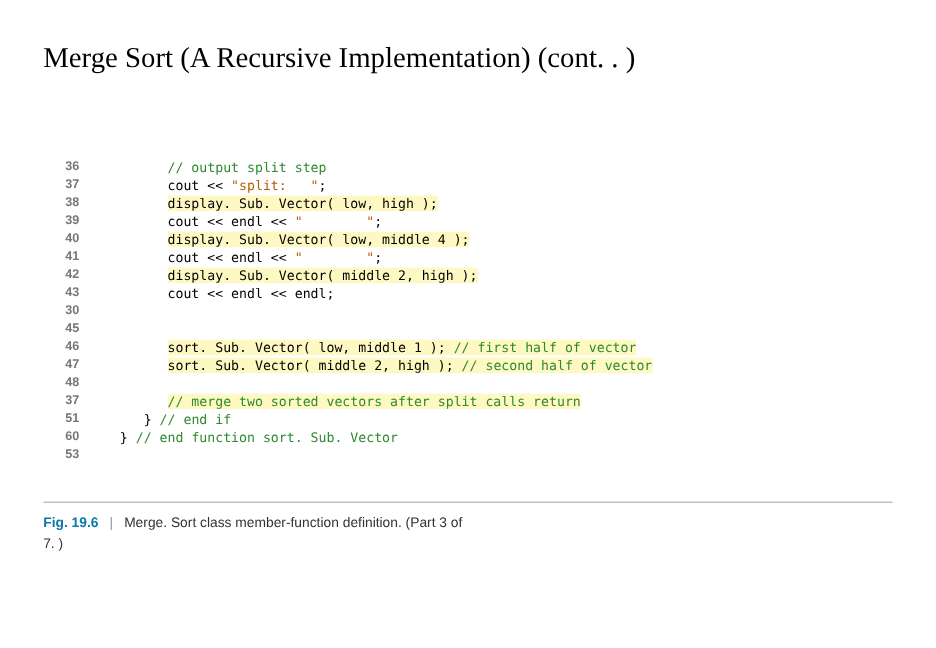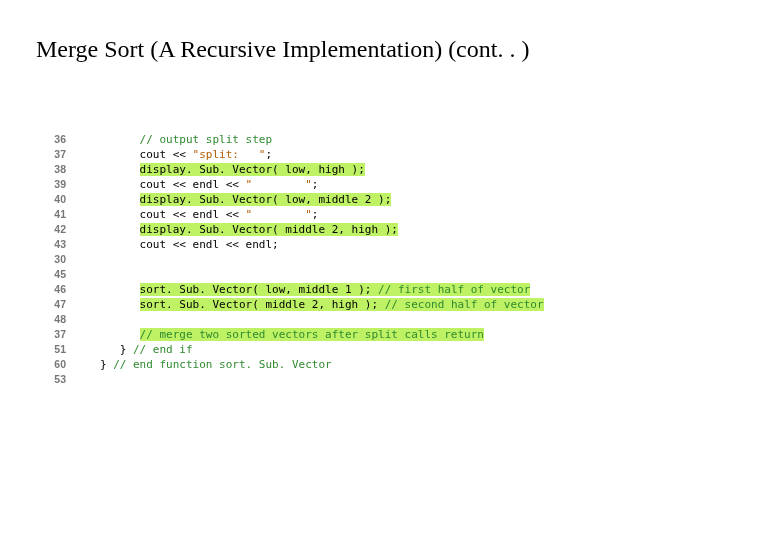--- a/index.html
+++ b/index.html
@@ -55,21 +55,21 @@
     font-size: 10.5px;
   }
   .code-cell {
     flex: 1 1 auto;
   }
   .indent { display:inline-block; }
   .tok-comment { color: #2f8a2f; }
   .tok-keyword { color: #000; }
   .tok-str     { color: #b35c00; }
   .hl {
-    background: #bef264;
+    background: #fef9c3;
     display: inline;
   }
 
   .caption-block {
     position: absolute;
     left: 36px;
     right: 36px;
     top: 418px;
     border-top: 1px solid #aeb4bb;
     padding-top: 8px;
@@ -92,29 +92,36 @@
 
 <div class="slide">
 
   <div class="title">Merge Sort (A Recursive Implementation) (cont. . )</div>
 
   <div class="code-block" id="code-block">
       <div class="code-row"><div class="lineno">36</div><div class="code-cell"><span class="indent">         </span><span class="tok-comment">// output split step</span></div></div>
       <div class="code-row"><div class="lineno">37</div><div class="code-cell"><span class="indent">         </span><span class="tok-keyword">cout &lt;&lt; </span><span class="tok-str">"split:   "</span><span class="tok-keyword">;</span></div></div>
       <div class="code-row"><div class="lineno">38</div><div class="code-cell"><span class="indent">         </span><span class="tok-keyword hl">display. Sub. Vector( low, high );</span></div></div>
       <div class="code-row"><div class="lineno">39</div><div class="code-cell"><span class="indent">         </span><span class="tok-keyword">cout &lt;&lt; endl &lt;&lt; </span><span class="tok-str">"        "</span><span class="tok-keyword">;</span></div></div>
-      <div class="code-row"><div class="lineno">40</div><div class="code-cell"><span class="indent">         </span><span class="tok-keyword hl">display. Sub. Vector( low, middle 2 );</span></div></div>
+      <div class="code-row"><div class="lineno">40</div><div class="code-cell"><span class="indent">         </span><span class="tok-keyword hl">display. Sub. Vector( low, middle 4 );</span></div></div>
       <div class="code-row"><div class="lineno">41</div><div class="code-cell"><span class="indent">         </span><span class="tok-keyword">cout &lt;&lt; endl &lt;&lt; </span><span class="tok-str">"        "</span><span class="tok-keyword">;</span></div></div>
       <div class="code-row"><div class="lineno">42</div><div class="code-cell"><span class="indent">         </span><span class="tok-keyword hl">display. Sub. Vector( middle 2, high );</span></div></div>
       <div class="code-row"><div class="lineno">43</div><div class="code-cell"><span class="indent">         </span><span class="tok-keyword">cout &lt;&lt; endl &lt;&lt; endl;</span></div></div>
       <div class="code-row"><div class="lineno">30</div><div class="code-cell"><span class="indent">         </span></div></div>
       <div class="code-row"><div class="lineno">45</div><div class="code-cell"><span class="indent">         </span></div></div>
       <div class="code-row"><div class="lineno">46</div><div class="code-cell"><span class="indent">         </span><span class="tok-keyword hl">sort. Sub. Vector( low, middle 1 ); </span><span class="tok-comment hl">// first half of vector</span></div></div>
       <div class="code-row"><div class="lineno">47</div><div class="code-cell"><span class="indent">         </span><span class="tok-keyword hl">sort. Sub. Vector( middle 2, high ); </span><span class="tok-comment hl">// second half of vector</span></div></div>
       <div class="code-row"><div class="lineno">48</div><div class="code-cell"><span class="indent">         </span></div></div>
       <div class="code-row"><div class="lineno">37</div><div class="code-cell"><span class="indent">         </span><span class="tok-comment hl">// merge two sorted vectors after split calls return</span></div></div>
       <div class="code-row"><div class="lineno">51</div><div class="code-cell"><span class="indent">      </span><span class="tok-keyword">} </span><span class="tok-comment">// end if</span></div></div>
       <div class="code-row"><div class="lineno">60</div><div class="code-cell"><span class="indent">   </span><span class="tok-keyword">} </span><span class="tok-comment">// end function sort. Sub. Vector</span></div></div>
       <div class="code-row"><div class="lineno">53</div><div class="code-cell"><span class="indent"></span></div></div>
     </div>
 
+  <div class="caption-block">
+    <span class="fig-label">Fig. 19.6</span>
+    <span class="sep">|</span>
+    <span>Merge. Sort class member-function definition. (Part 3 of</span>
+    <br>
+    <span>7. )</span>
+  </div>
 
 </div>
 
 </body></html>

